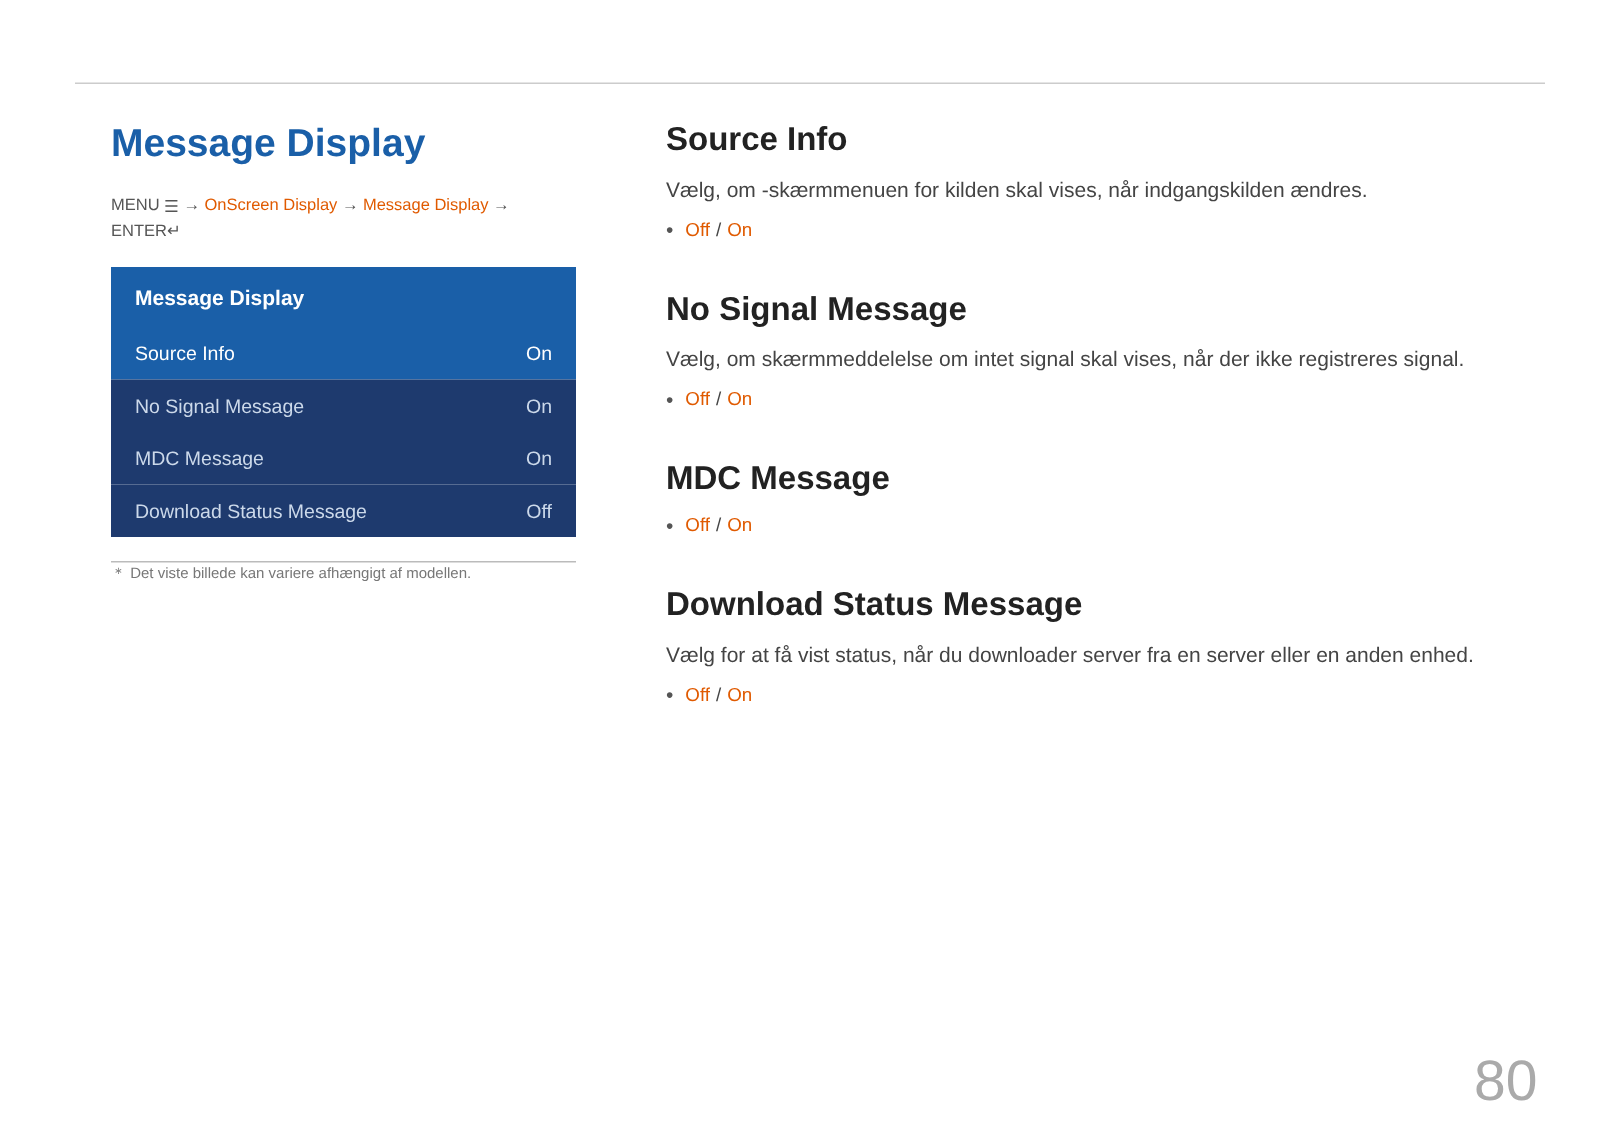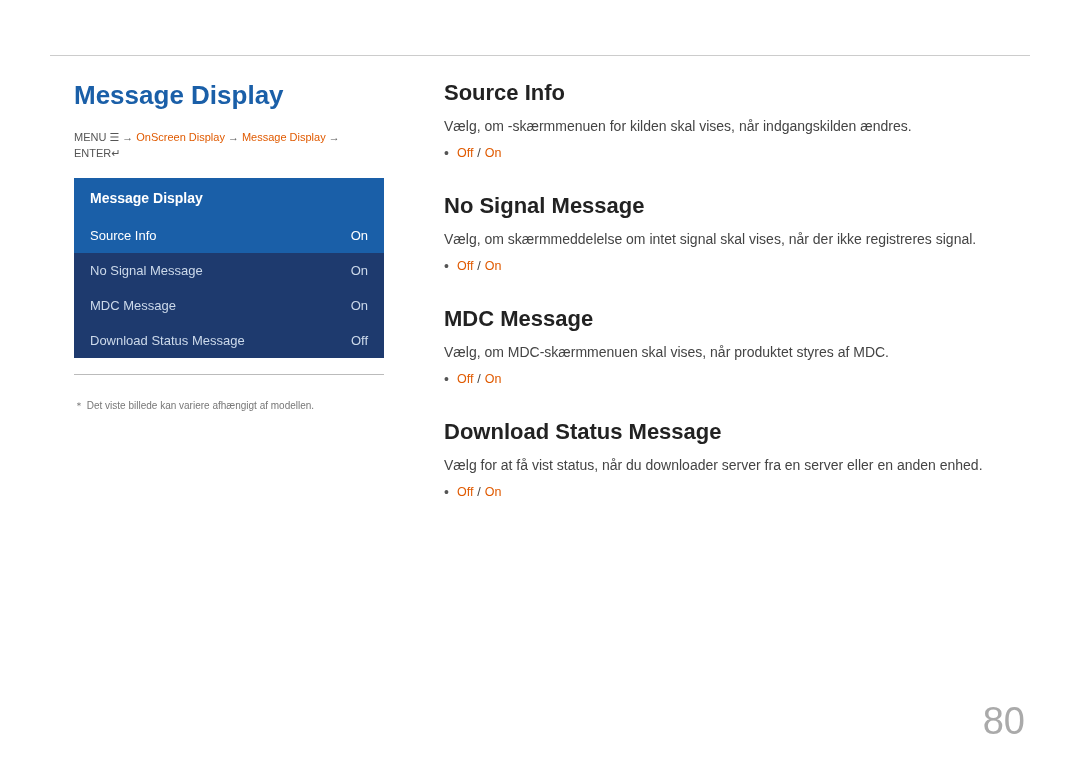--- a/index.html
+++ b/index.html
@@ -106,21 +106,21 @@
       font-size: 13px;
     }
 
     .menu-item .item-value {
       font-size: 13px;
     }
 
     .footnote-line {
       margin-top: 16px;
       border-top: 1px solid #bbb;
-      padding-top: 24px;
+      padding-top: 0;
       font-size: 10px;
       color: #777;
     }
 
     
     .right-panel {
       flex: 1;
       padding-top: 10px;
     }
 
@@ -244,21 +244,20 @@
       <div class="option-line">
         <span class="bullet">•</span>
         <span class="option-off">Off</span>
         <span class="option-separator"> / </span>
         <span class="option-on">On</span>
       </div>
     </div>
 
     <div class="section">
       <div class="section-title">MDC Message</div>
-      <div class="section-desc">Vælg, om MDC-skærmmenuen skal vises, når produktet styres af MDC.</div>
       <div class="option-line">
         <span class="bullet">•</span>
         <span class="option-off">Off</span>
         <span class="option-separator"> / </span>
         <span class="option-on">On</span>
       </div>
     </div>
 
     <div class="section">
       <div class="section-title">Download Status Message</div>

